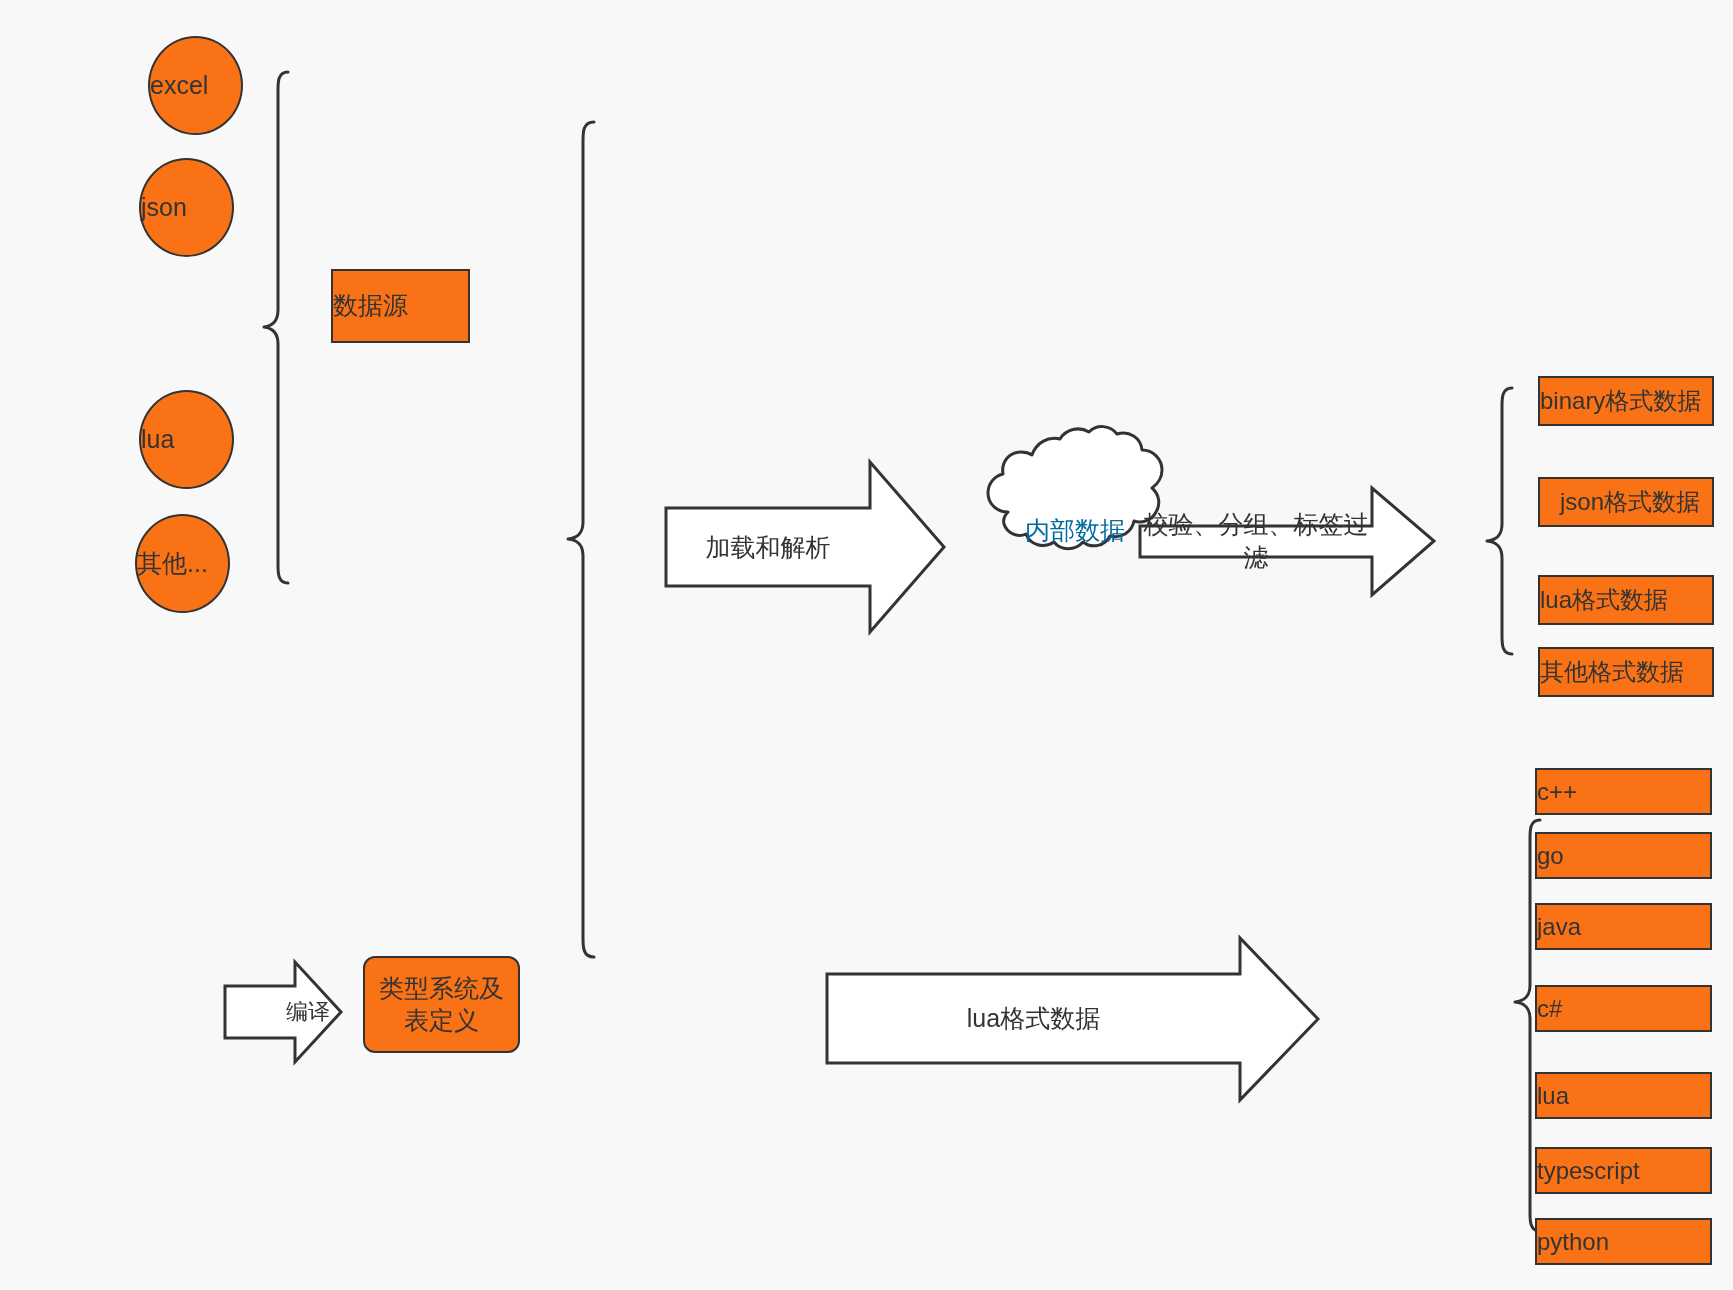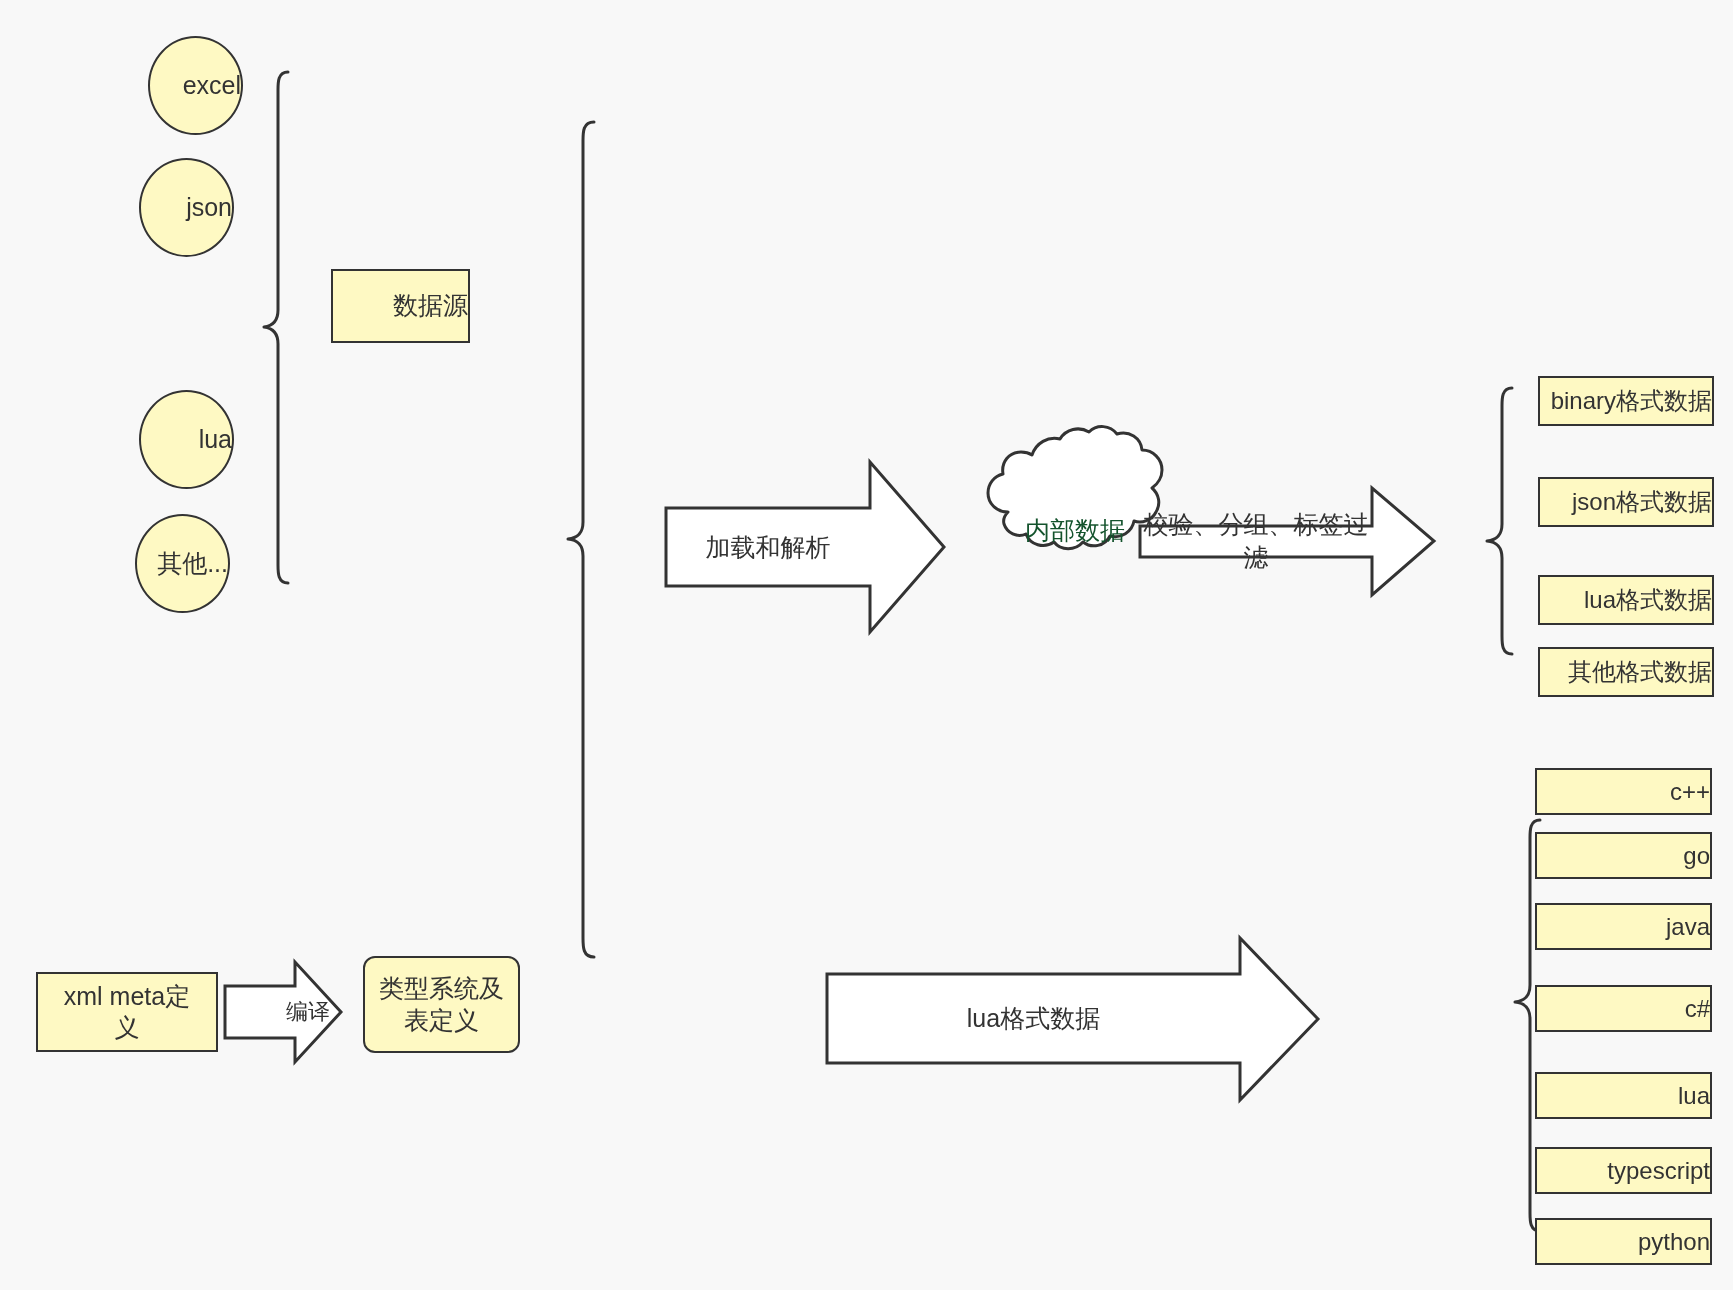--- a/index.html
+++ b/index.html
@@ -19,23 +19,23 @@
     position: absolute;
     left: 0; top: 0;
     width: 1733px;
     height: 1290px;
   }
   .node {
     position: absolute;
     box-sizing: border-box;
     display: flex;
     align-items: center;
-    justify-content: flex-end;
+    justify-content: flex-start;
     text-align: center;
-    background: #fef9c3;
+    background: #f97316;
     border: 2.5px solid #333333;
     color: #333333;
     line-height: 1.25;
   }
   .ellipse {
     border-radius: 50%;
     font-size: 25px;
   }
   .rect {
     font-size: 25px;
@@ -56,21 +56,21 @@
     font-size: 25px;
     color: #333333;
     pointer-events: none;
   }
   .cloud-label {
     position: absolute;
     display: flex;
     align-items: center;
     justify-content: center;
     font-size: 25px;
-    color: #14532d;
+    color: #0369a1;
   }
   .svg-layer {
     position: absolute;
     left: 0; top: 0;
     width: 1733px;
     height: 1290px;
   }
 </style>
 </head>
 <body>
@@ -151,23 +151,20 @@
   </div>
 
   <div class="arrow-label" style="left:225px; top:986px; width:70px; height:52px; font-size:22px;padding-left:48px;">
     <span>编译</span>
   </div>
 
   <div class="arrow-label" style="left:827px; top:974px; width:413px; height:89px;">
     <span>lua格式数据</span>
   </div>
 
-  <div class="node rect" style="left:36px; top:972px; width:182px; height:80px; padding:0 14px; font-size:25px;">
-    <span>xml meta定义</span>
-  </div>
 
   <div class="node rect-round" style="left:363px; top:956px; width:157px; height:97px; padding:0 12px;">
     <span>类型系统及表定义</span>
   </div>
 
   <div class="node rect outbox" style="left:1538px; top:376px; width:176px; height:50px;">
     <span>binary格式数据</span>
   </div>
 
   <div class="node rect outbox" style="left:1538px; top:477px; width:176px; height:50px;padding-left:20px;">

